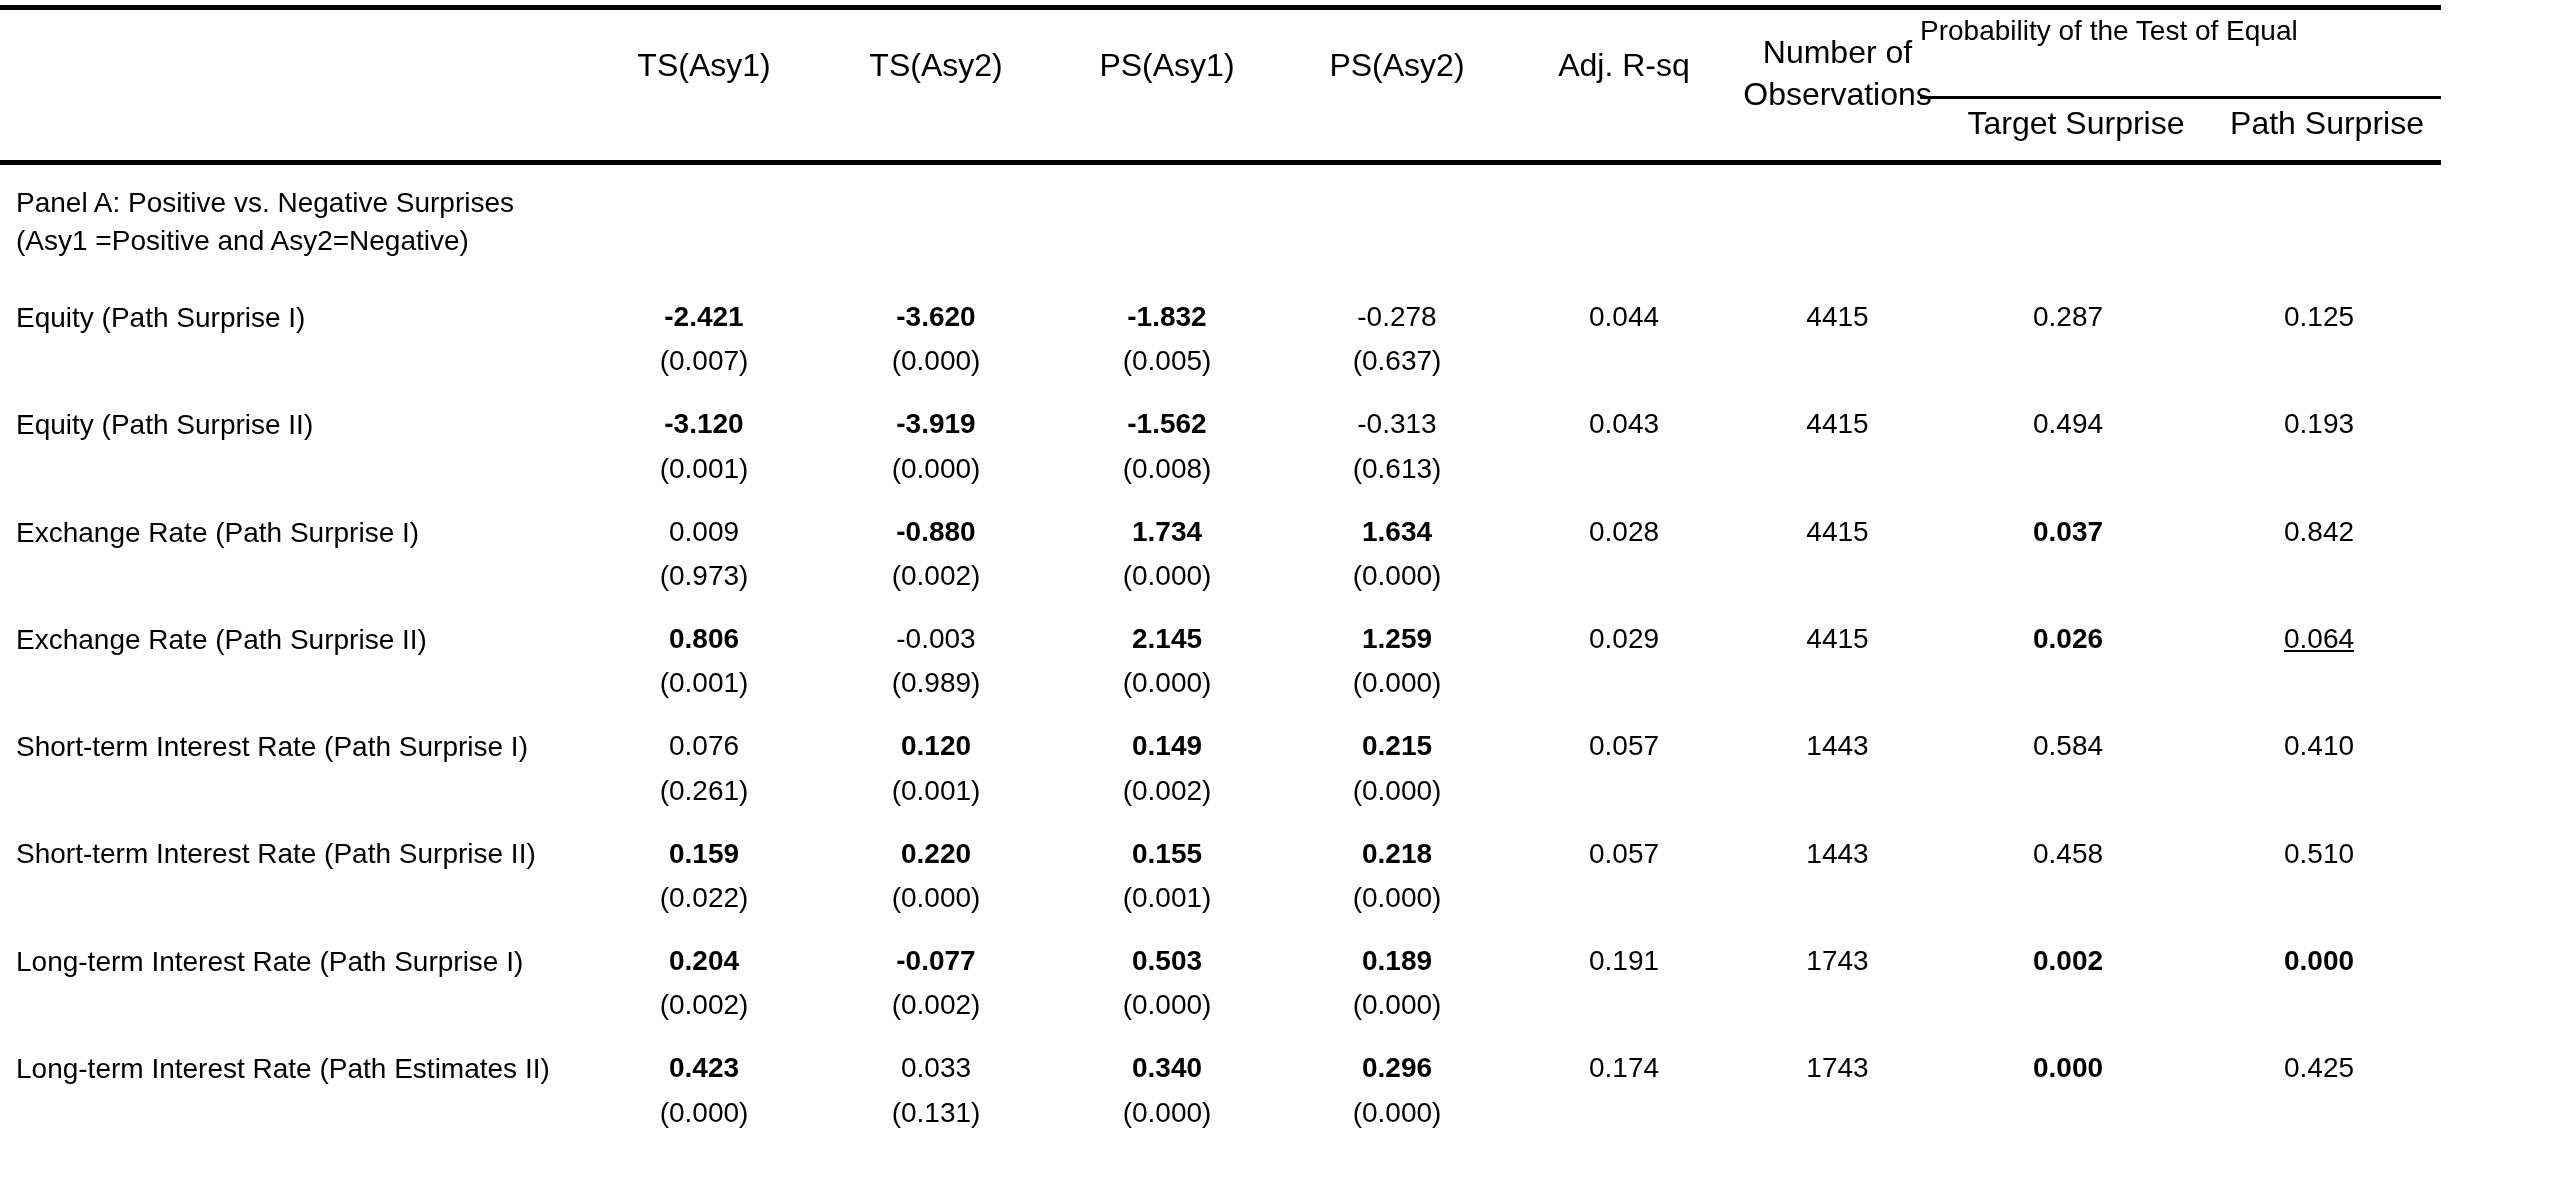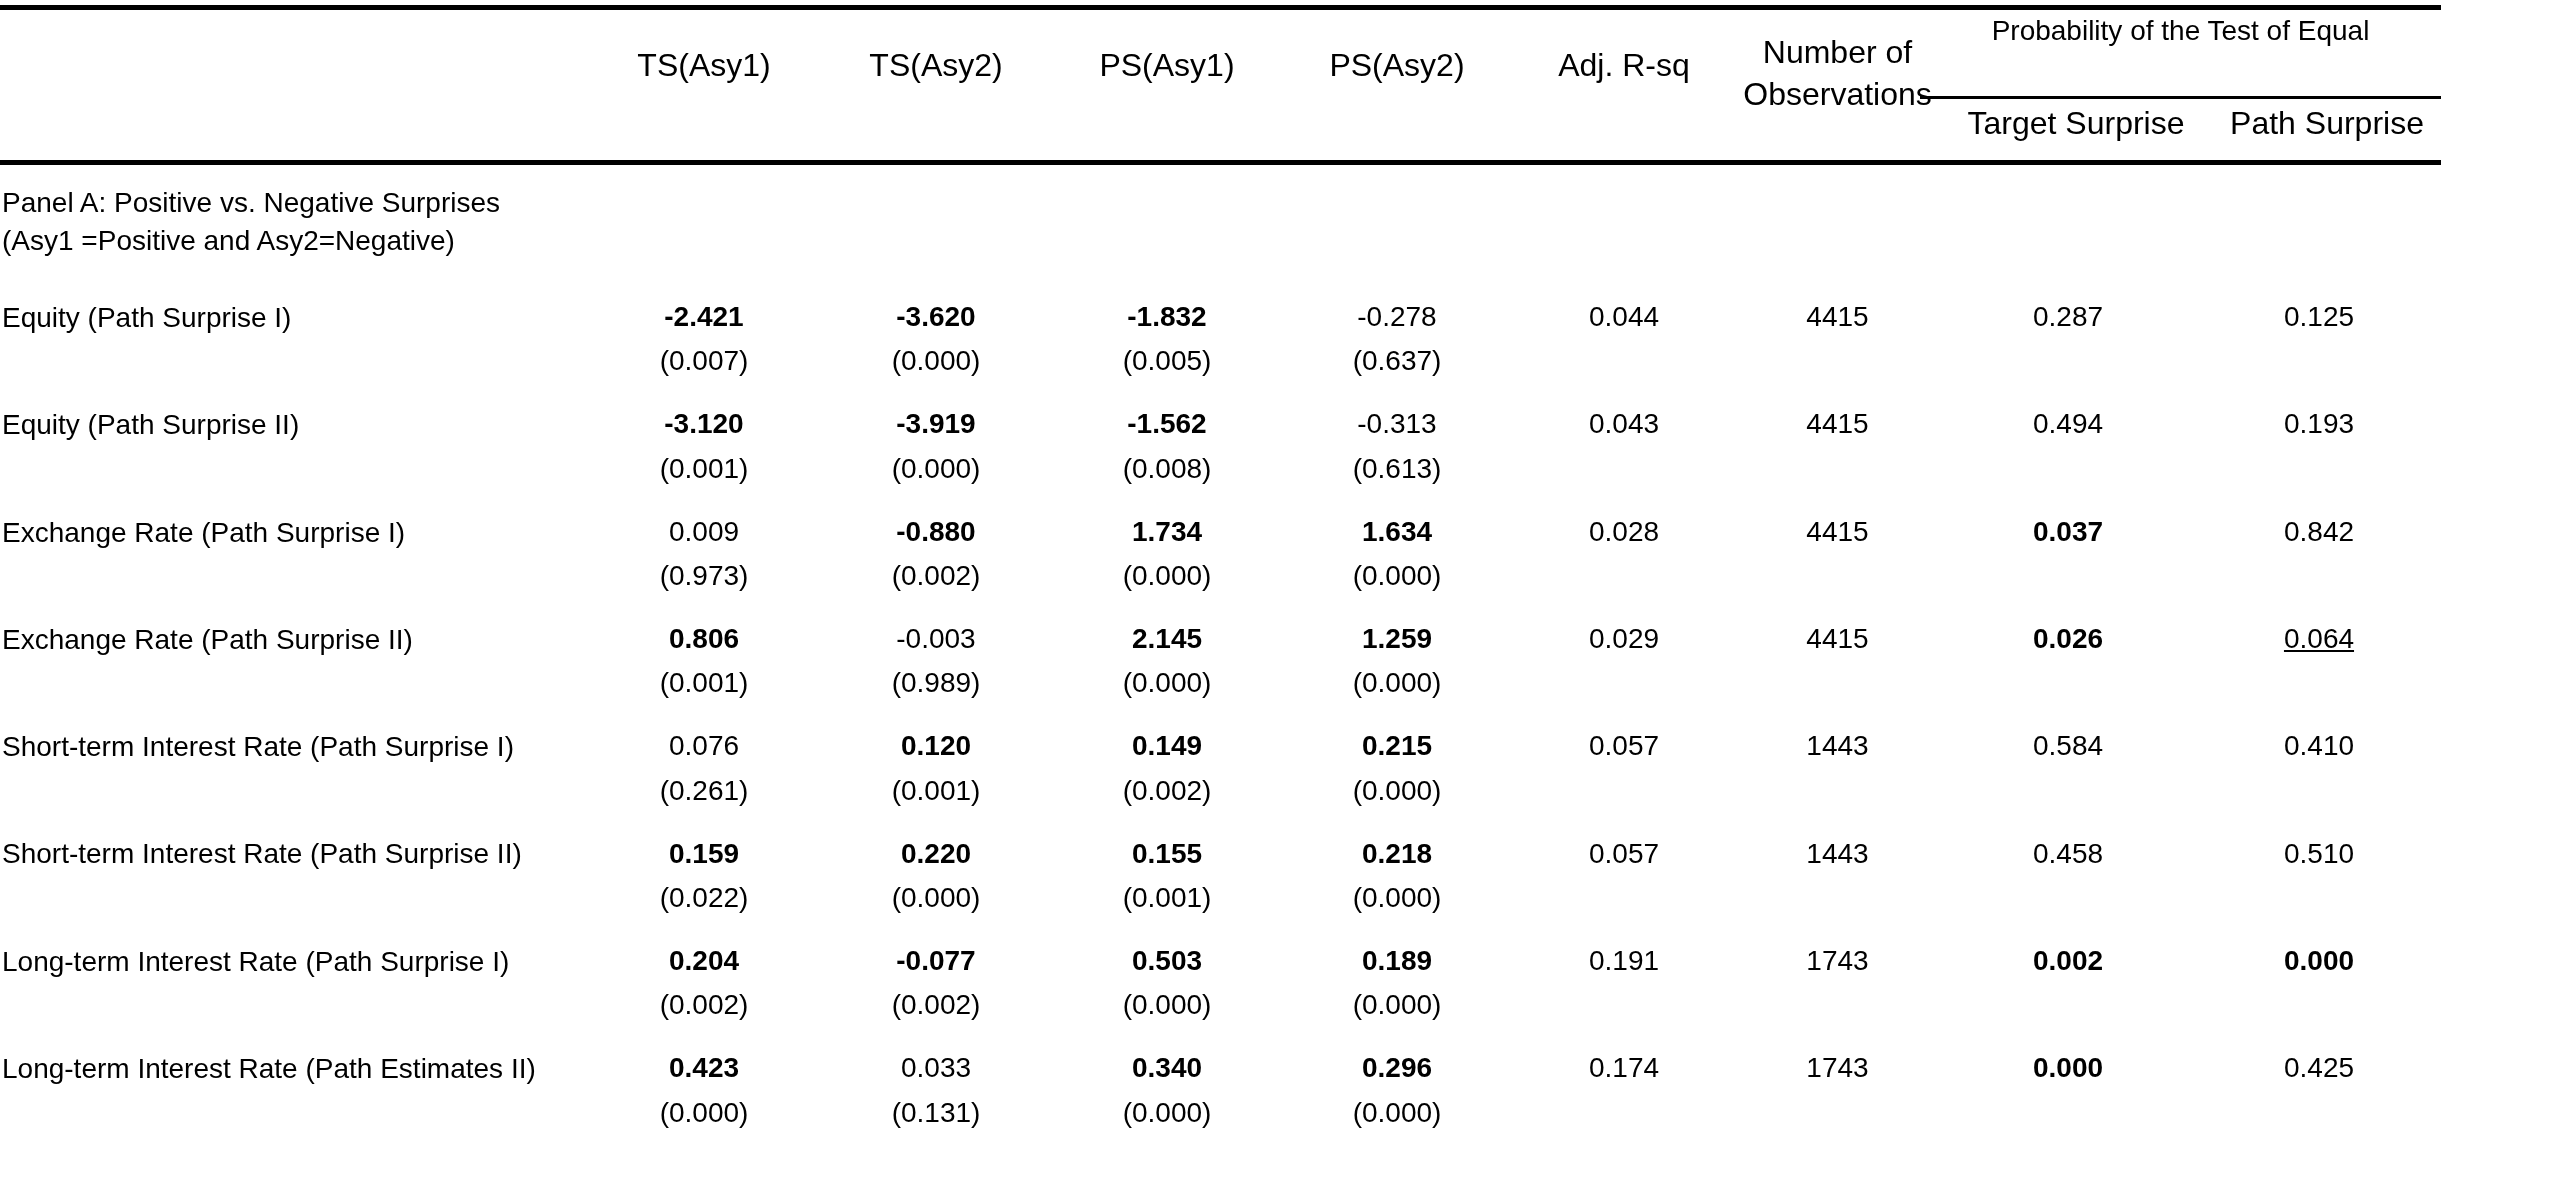--- a/index.html
+++ b/index.html
@@ -102,21 +102,21 @@
   tbody td {
     font-size: 28px;
     padding: 0;
     vertical-align: top;
     border: none;
     text-align: center;
     white-space: nowrap;
   }
   tbody td.label {
     text-align: left;
-    padding-left: 2px;
+    padding-left: 16px;
   }
 
   tr.panel-head td {
     font-size: 28px;
     line-height: 1.36;
     padding-top: 28.5px;
     padding-bottom: 0;
   }
 
   tr.data-row td {
@@ -484,19 +484,19 @@
           <span class="single b">0.000</span>
         </td>
         <td>
           <span class="single">0.425</span>
         </td>
       </tr>
 
     </tbody>
   </table>
 
-  <div style="position:absolute; left:1920px; top:12.5px; width:521px; text-align:center;
+  <div style="position:absolute; left:1920px; top:12.5px; width:521px; text-align:left;
               font-size:28px; line-height:1.30;">
     <div>Probability of the Test of Equal</div>
   </div>
 
 </div>
 
 
 </body></html>

